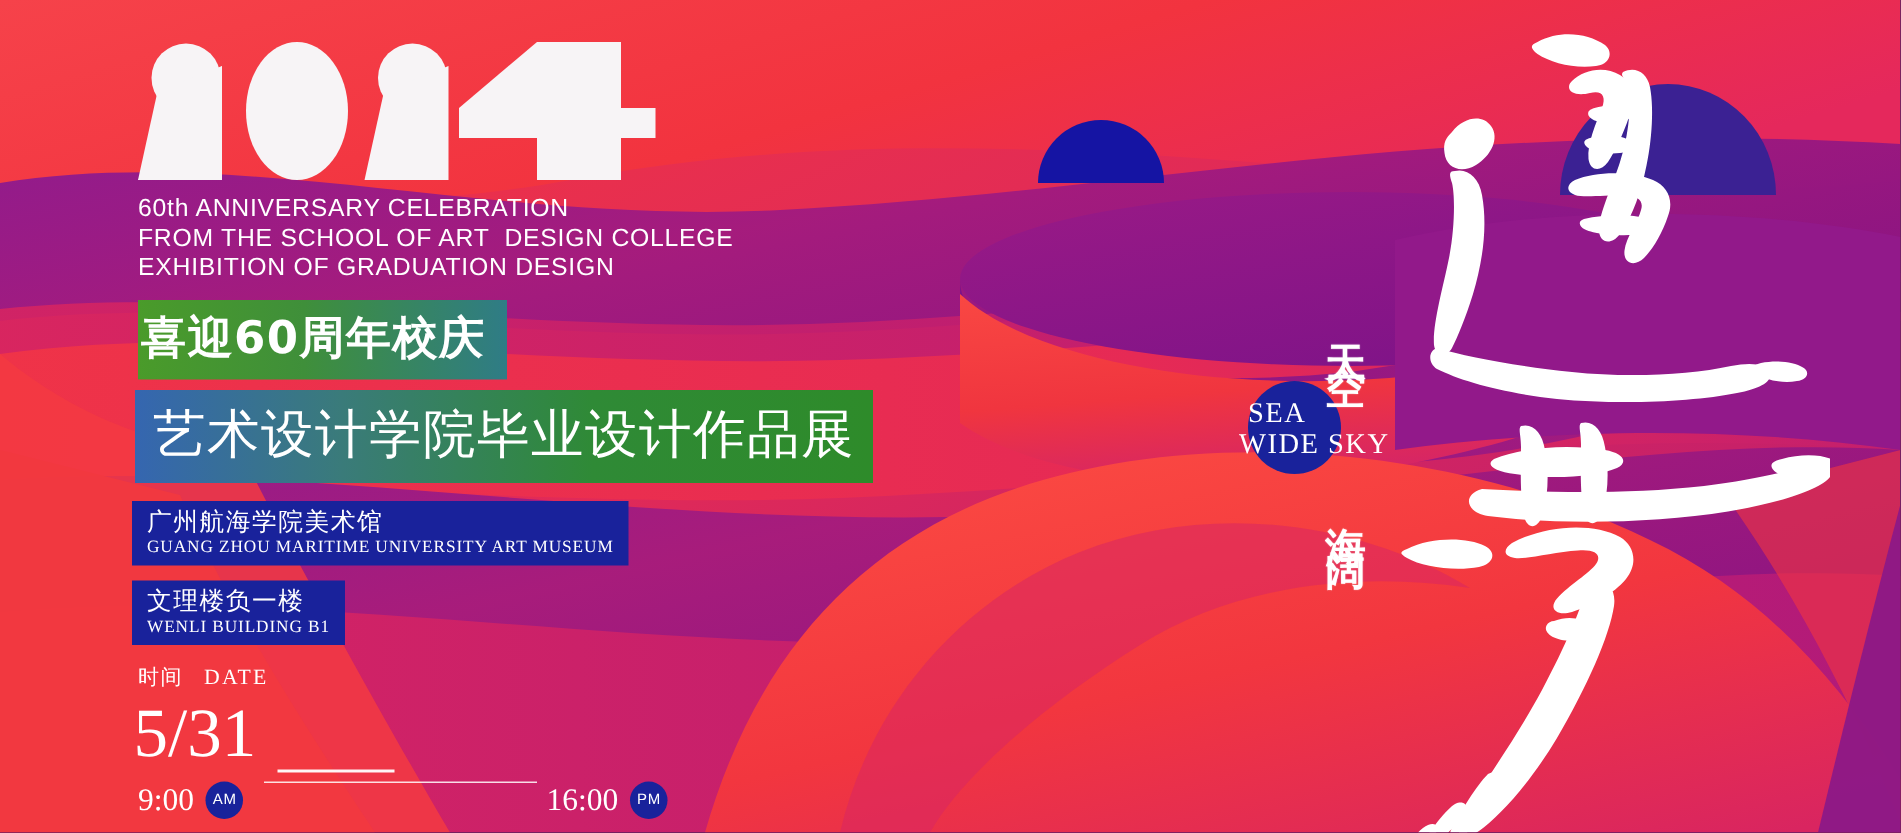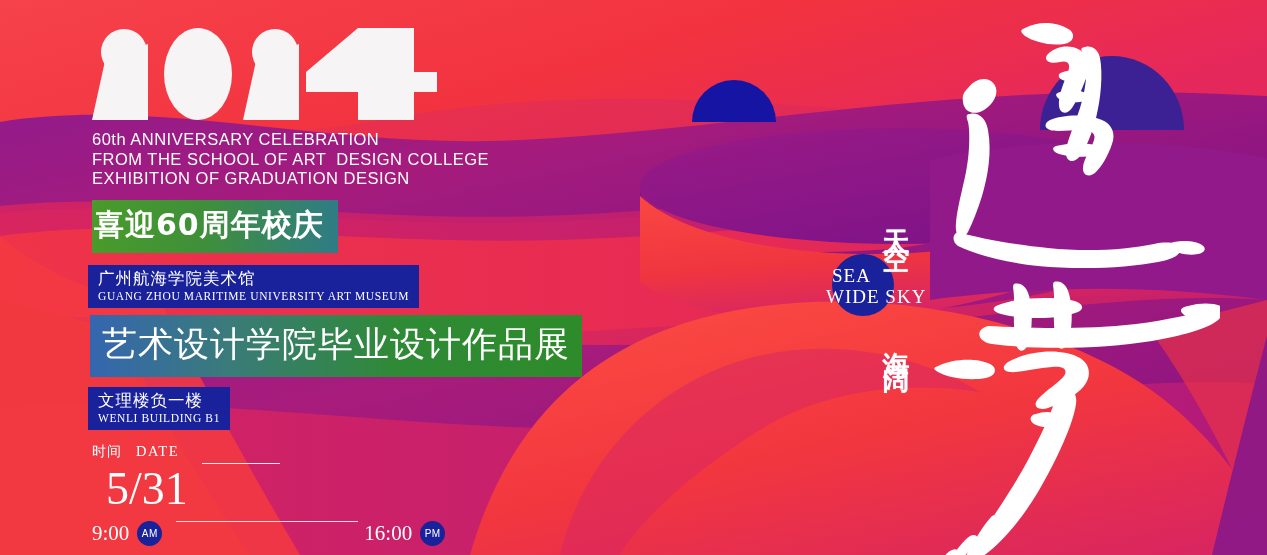--- a/index.html
+++ b/index.html
@@ -51,21 +51,21 @@
              font-family:"DejaVu Sans","Liberation Sans",sans-serif;font-weight:400;}
   .venue .en{font-size:11.5px;letter-spacing:.6px;line-height:14px;
              font-family:"Liberation Serif",serif;}
   #venue-2{margin-top:10px;}
 
   
   #date-label{margin-top:13px;margin-left:4px;color:#fff;font-size:14px;letter-spacing:1px;
               font-family:"DejaVu Sans","Liberation Sans",sans-serif;}
   #date-label .en{font-family:"Liberation Serif",serif;font-size:14.5px;margin-left:14px;letter-spacing:1.5px;}
 
-  #date-row{margin-top:2px;margin-left:18px;display:flex;align-items:flex-start;}
+  #date-row{margin-top:2px;margin-left:1px;display:flex;align-items:flex-end;}
   #date-row .d{color:#fff;font-family:"Liberation Serif",serif;font-size:46px;line-height:52px;}
   #date-dash{width:78px;height:1.5px;background:#ffffff;margin:0 14px;opacity:.95;}
 
   #time-row{margin-top:6px;margin-left:4px;display:flex;align-items:flex-start;}
   #time-row .t{color:#fff;font-family:"Liberation Serif",serif;font-size:21px;}
   .ampm{
     width:25px;height:25px;border-radius:50%;background:#19229b;color:#fff;
     display:flex;align-items:center;justify-content:center;
     font-family:Liberation Sans, sans-serif;font-size:10px;letter-spacing:.5px;margin:0 8px;
   }
@@ -223,26 +223,26 @@
       </svg>
     </div>
 
     <div id="eng-block">
       <div>60th ANNIVERSARY CELEBRATION</div>
       <div>FROM THE SCHOOL OF ART  DESIGN COLLEGE</div>
       <div>EXHIBITION OF GRADUATION DESIGN</div>
     </div>
 
     <div><span class="banner" id="banner-1">喜迎60周年校庆</span></div>
+    <div><span class="banner" id="banner-2">艺术设计学院毕业设计作品展</span></div>
+
     <div><span class="venue" id="venue-1">
       <span class="cn" style="display:block">广州航海学院美术馆</span>
       <span class="en" style="display:block">GUANG ZHOU MARITIME UNIVERSITY ART MUSEUM</span>
     </span></div>
-
-    <div><span class="banner" id="banner-2">艺术设计学院毕业设计作品展</span></div>
 
     <div><span class="venue" id="venue-2">
       <span class="cn" style="display:block">文理楼负一楼</span>
       <span class="en" style="display:block">WENLI  BUILDING B1</span>
     </span></div>
 
     <div id="date-label">
       <span>时间</span><span class="en">DATE</span>
     </div>
 

